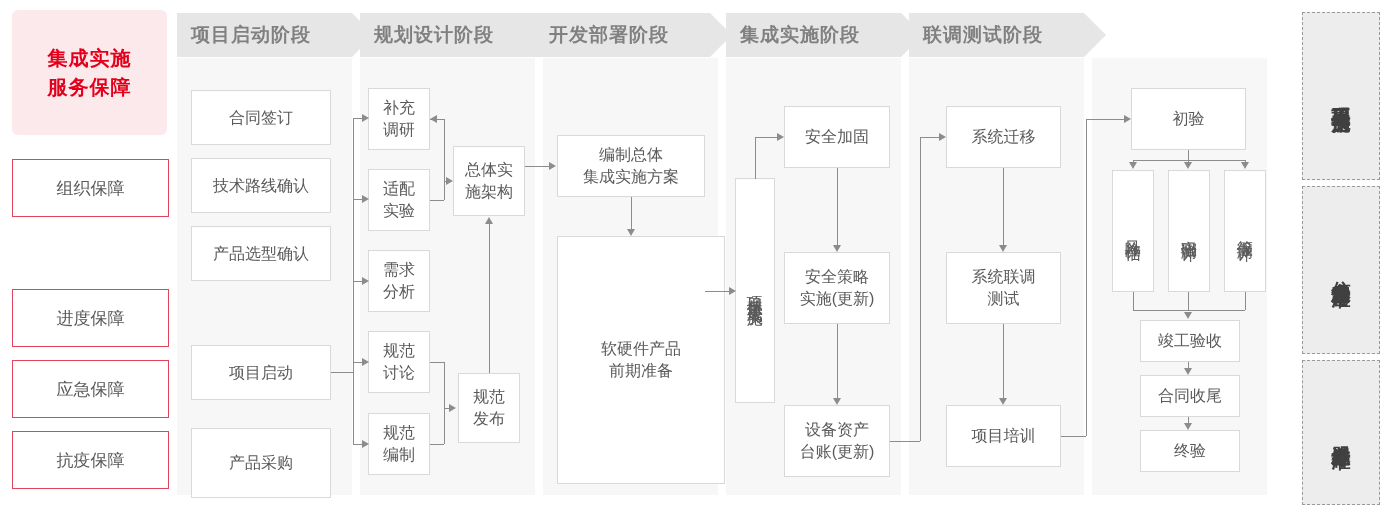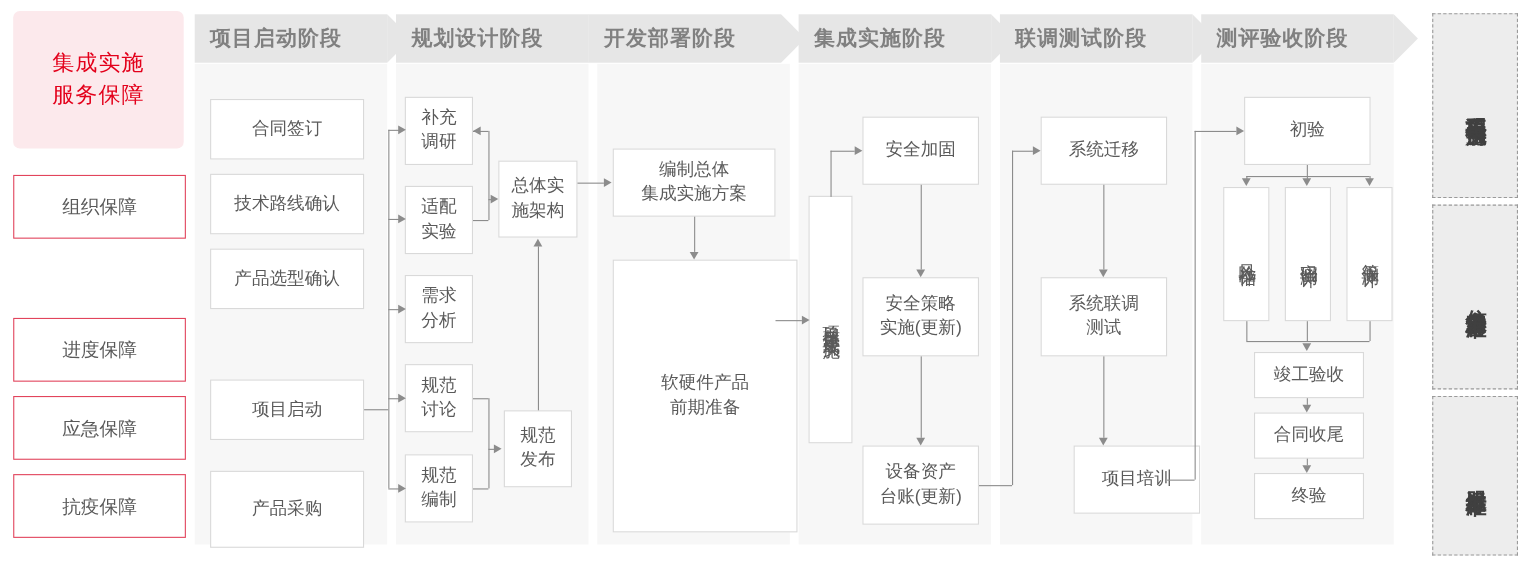--- a/index.html
+++ b/index.html
@@ -14,21 +14,21 @@
 
   
   #left-rail{position:absolute;left:12px;top:10px;width:155px;height:495px;}
   .hero{
     position:absolute;left:0;top:0;width:155px;height:125px;
     background:#fce9ec;border-radius:6px;
     display:flex;align-items:center;justify-content:center;
     flex-direction:column;
   }
   .hero .ln{
-    font-size:20px;font-weight:normal;color:#e3001b;letter-spacing:1px;line-height:1.45;
+    font-size:20px;font-weight:bold;color:#e3001b;letter-spacing:1px;line-height:1.45;
     text-align:center;
   }
   .guar{
     position:absolute;left:0;width:155px;height:56px;
     background:#ffffff;border:1.5px solid #e2445c;
     display:flex;align-items:center;justify-content:center;
     font-size:17px;color:#595959;
   }
 
   
@@ -109,23 +109,20 @@
   </div>
   <div class="chev" style="left:535px;width:175px">
     <span class="ctxt">开发部署阶段</span>
   </div>
   <div class="chev" style="left:726px;width:175px">
     <span class="ctxt">集成实施阶段</span>
   </div>
   <div class="chev" style="left:909px;width:175px">
     <span class="ctxt">联调测试阶段</span>
   </div>
-  <div class="chev" style="left:1092px;width:175px">
-    <span class="ctxt">测评验收阶段</span>
-  </div>
 
   <div class="col" style="left:177px;width:175px;height:437px"></div>
   <div class="col" style="left:360px;width:175px;height:437px"></div>
   <div class="col" style="left:543px;width:175px;height:437px"></div>
   <div class="col" style="left:726px;width:175px;height:437px"></div>
   <div class="col" style="left:909px;width:175px;height:437px"></div>
   <div class="col" style="left:1092px;width:175px;height:437px"></div>
 
   <div class="node" style="left:191px;top:90px;width:140px;height:55px">合同签订</div>
   <div class="node" style="left:191px;top:158px;width:140px;height:55px">技术路线确认</div>
@@ -180,21 +177,21 @@
   <div class="node" style="left:784px;top:405px;width:106px;height:72px">
       <span style="white-space:pre-line">设备资产
 台账(更新)</span>
     </div>
 
   <div class="node" style="left:946px;top:106px;width:115px;height:62px">系统迁移</div>
   <div class="node" style="left:946px;top:252px;width:115px;height:72px">
       <span style="white-space:pre-line">系统联调
 测试</span>
     </div>
-  <div class="node" style="left:976px;top:405px;width:115px;height:62px">项目培训</div>
+  <div class="node" style="left:946px;top:405px;width:115px;height:62px">项目培训</div>
 
   <div class="node" style="left:1131px;top:88px;width:115px;height:62px">初验</div>
   <div class="node v" style="left:1112px;top:170px;width:42px;height:122px">风险评估</div>
   <div class="node v" style="left:1168px;top:170px;width:42px;height:122px">密码测评</div>
   <div class="node v" style="left:1224px;top:170px;width:42px;height:122px">等保测评</div>
   <div class="node" style="left:1140px;top:320px;width:100px;height:42px">竣工验收</div>
   <div class="node" style="left:1140px;top:375px;width:100px;height:42px">合同收尾</div>
   <div class="node" style="left:1140px;top:430px;width:100px;height:42px">终验</div>
 
   <div class="ln-h" style="left:331px;top:372px;width:22px"></div>

